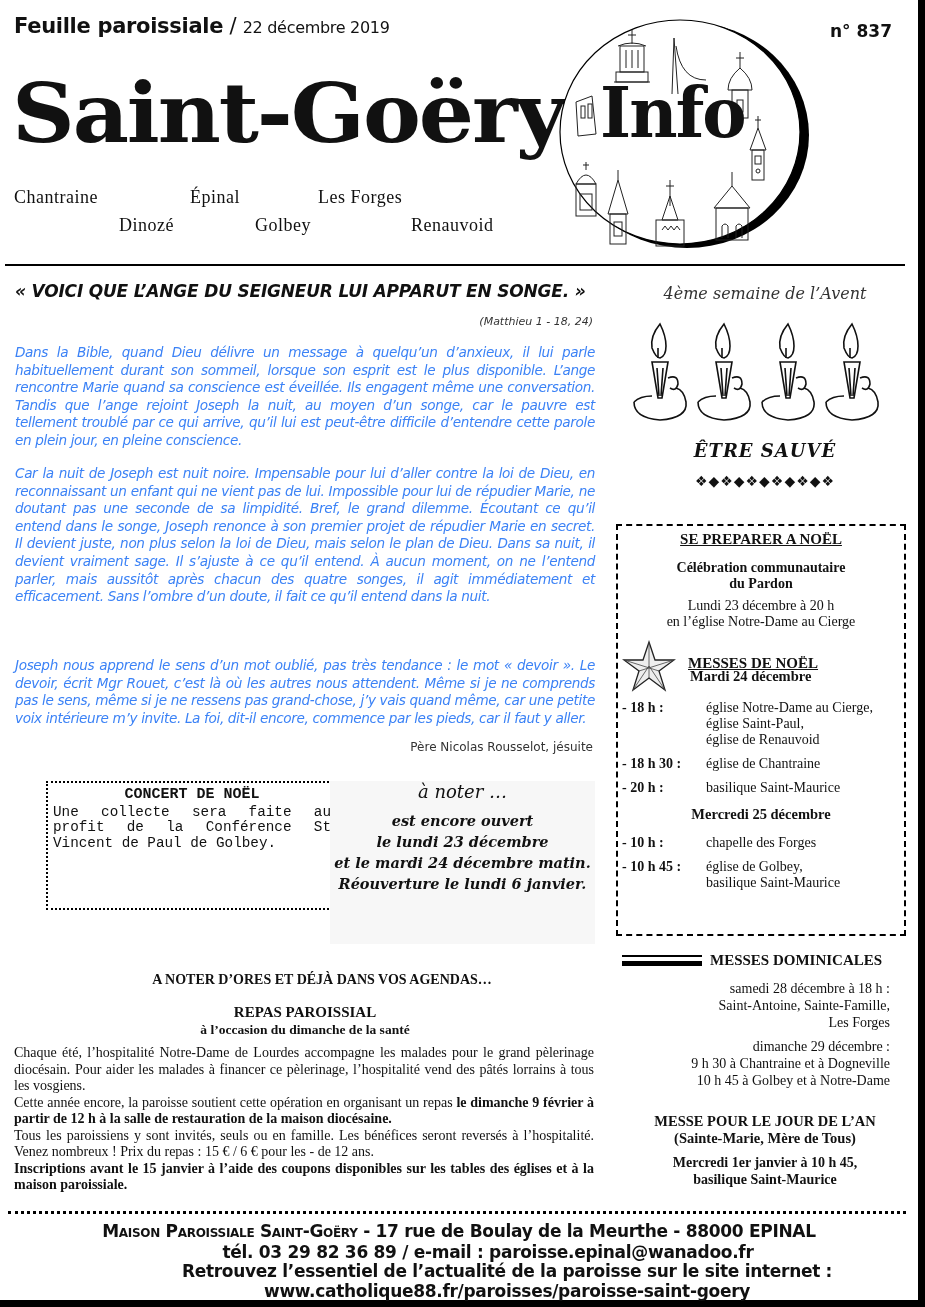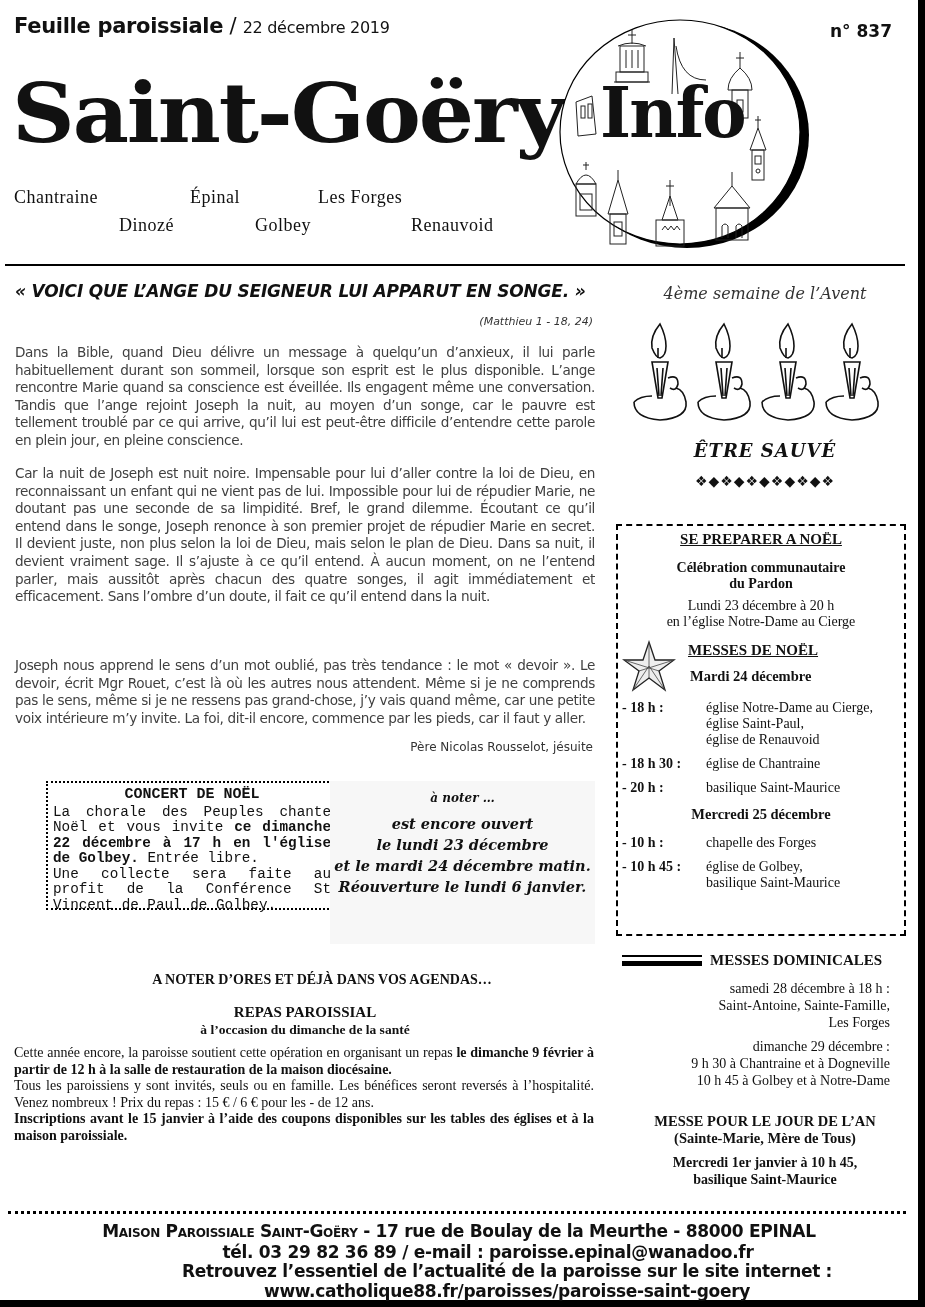--- a/index.html
+++ b/index.html
@@ -20,30 +20,30 @@
 
   
   #logo { left: 556px; top: 16px; width: 262px; height: 234px; }
   #logo-word { left: 600px; top: 78px; font-size: 70px; font-weight: bold; font-family: "DejaVu Serif", serif; letter-spacing: -2px; line-height: 1; transform: scaleX(0.95); transform-origin: left; }
 
   #hr-top { left: 5px; top: 264px; width: 900px; height: 2px; background: #000; }
 
   
   #quote-title { left: 15px; top: 281px; font-size: 17px; font-weight: bold; font-style: italic; font-family: "DejaVu Sans", sans-serif; letter-spacing: -0.2px; }
   #quote-ref { left: 400px; top: 315px; width: 193px; text-align: right; font-size: 11px; font-style: italic; font-family: "DejaVu Sans", sans-serif; color: #333; }
-  .article { left: 15px; width: 580px; font-size: 13.6px; line-height: 17.6px; text-align: justify; font-family: "DejaVu Sans", sans-serif; letter-spacing: -0.35px; color: #404040; }
+  .article { left: 15px; width: 580px; font-size: 13.6px; line-height: 17.6px; text-align: justify; font-family: "DejaVu Sans", sans-serif; letter-spacing: -0.35px; color: #3b82f6; font-style: italic; }
   #signature { left: 360px; top: 740px; width: 233px; text-align: right; font-size: 12px; font-family: "DejaVu Sans", sans-serif; color: #333; }
 
   
   #concert { left: 10px; top: 781px; width: 291px; height: 129px; border: 2px dotted #000; box-sizing: border-box; padding: 4px 4px 0 5px; font-family: Liberation Mono, monospace; font-size: 14.3px; line-height: 15.5px; text-align: justify; margin-left: 36px; }
   #concert .ttl { text-align: center; font-weight: bold; font-size: 15px; margin-bottom: 2px; }
 
   
   #anoter { left: 330px; top: 781px; width: 265px; height: 163px; background: #f7f7f7; font-family: "DejaVu Serif", serif; font-style: italic; text-align: center; color: #111; }
-  #anoter .h { font-size: 12px; font-weight: bold; margin-top: 10px; }
+  #anoter .h { font-size: 18px; font-weight: normal; }
   #anoter .l { font-size: 14.5px; font-weight: bold; line-height: 21px; }
 
   
   #agenda-h { left: 17px; top: 972px; width: 610px; text-align: center; font-family: "Liberation Serif", serif; font-weight: bold; font-size: 14px; }
   #repas-h { left: 0; top: 1004px; width: 610px; text-align: center; font-family: "Liberation Serif", serif; font-weight: bold; font-size: 15px; line-height: 17px; }
   #repas-h .sub { font-size: 13.5px; }
   #repas-body { left: 14px; top: 1045px; width: 580px; font-family: "Liberation Serif", serif; font-size: 14px; line-height: 16.5px; text-align: justify; }
 
   
   #hr-foot { left: 8px; top: 1211px; width: 898px; height: 0; border-top: 3px dotted #000; }
@@ -51,21 +51,21 @@
   .smallcaps { font-variant: small-caps; }
 
   
   #avent-title { left: 620px; top: 284px; width: 290px; text-align: center; font-family: "DejaVu Serif", serif; font-style: italic; font-size: 16px; color: #333; }
   #candles { left: 630px; top: 318px; width: 270px; height: 110px; }
   #etre { left: 620px; top: 440px; width: 290px; text-align: center; font-family: "DejaVu Serif", serif; font-style: italic; font-weight: bold; font-size: 18px; letter-spacing: 1px; }
   #ornament { left: 620px; top: 473px; width: 290px; text-align: center; font-size: 14px; letter-spacing: 1px; font-family: "DejaVu Sans", sans-serif; }
 
   #noel-box { left: 616px; top: 524px; width: 290px; height: 412px; border: 2.5px dashed #000; box-sizing: border-box; font-family: "Liberation Serif", serif; }
   .rc { text-align: center; }
-  .ul { text-decoration: underline; }
+  .ul { text-decoration: underline; margin-top: 13px; }
   .mass-row { display: flex; font-size: 14px; line-height: 16px; margin-bottom: 8px; }
   .mass-time { width: 84px; font-weight: bold; padding-left: 4px; flex-shrink: 0; }
   .mass-place { flex: 1; }
 
   #dom-lines { left: 622px; top: 954px; width: 80px; }
   #dom-h { left: 710px; top: 952px; font-family: "Liberation Serif", serif; font-weight: bold; font-size: 15px; }
   .dom-txt { left: 620px; width: 270px; text-align: right; font-family: "Liberation Serif", serif; font-size: 14px; line-height: 17px; }
   .an { left: 620px; width: 290px; text-align: center; font-family: "Liberation Serif", serif; font-weight: bold; }
 </style>
 </head>
@@ -152,39 +152,39 @@
 
 <div id="quote-title" class="abs">« VOICI QUE L’ANGE DU SEIGNEUR LUI APPARUT EN SONGE. »</div>
 <div id="quote-ref" class="abs">(Matthieu 1 - 18, 24)</div>
 <div class="abs article" style="top:344px;">Dans la Bible, quand Dieu délivre un message à quelqu’un d’anxieux, il lui parle habituellement durant son sommeil, lorsque son esprit est le plus disponible. L’ange rencontre Marie quand sa conscience est éveillée. Ils engagent même une conversation. Tandis que l’ange rejoint Joseph la nuit, au moyen d’un songe, car le pauvre est tellement troublé par ce qui arrive, qu’il lui est peut-être difficile d’entendre cette parole en plein jour, en pleine conscience.</div>
 <div class="abs article" style="top:465px;">Car la nuit de Joseph est nuit noire. Impensable pour lui d’aller contre la loi de Dieu, en reconnaissant un enfant qui ne vient pas de lui. Impossible pour lui de répudier Marie, ne doutant pas une seconde de sa limpidité. Bref, le grand dilemme. Écoutant ce qu’il entend dans le songe, Joseph renonce à son premier projet de répudier Marie en secret. Il devient juste, non plus selon la loi de Dieu, mais selon le plan de Dieu. Dans sa nuit, il devient vraiment sage. Il s’ajuste à ce qu’il entend. À aucun moment, on ne l’entend parler, mais aussitôt après chacun des quatre songes, il agit immédiatement et efficacement. Sans l’ombre d’un doute, il fait ce qu’il entend dans la nuit.</div>
 <div class="abs article" style="top:657px;">Joseph nous apprend le sens d’un mot oublié, pas très tendance : le mot « devoir ». Le devoir, écrit Mgr Rouet, c’est là où les autres nous attendent. Même si je ne comprends pas le sens, même si je ne ressens pas grand-chose, j’y vais quand même, car une petite voix intérieure m’y invite. La foi, dit-il encore, commence par les pieds, car il faut y aller.</div>
 <div id="signature" class="abs">Père Nicolas Rousselot, jésuite</div>
 
 <div id="concert" class="abs">
   <div class="ttl">CONCERT DE NOËL</div>
-  <div><span>La chorale des Peuples chante Noël et vous invite </span><b>ce dimanche 22  décembre à 17 h en l'église de Golbey.</b><span> Entrée libre.</span></div>
   <div>Une collecte sera faite au profit de la Conférence St Vincent de Paul de Golbey.</div>
 </div>
 
 <div id="anoter" class="abs">
   <div class="h">à noter …</div>
   <div style="height:8px;"></div>
   <div class="l">est encore ouvert</div>
   <div class="l">le lundi 23 décembre</div>
   <div class="l">et le mardi 24 décembre matin.</div>
   <div class="l">Réouverture le lundi 6 janvier.</div>
 </div>
 
 <div id="agenda-h" class="abs">A NOTER D’ORES ET DÉJÀ DANS VOS AGENDAS…</div>
 <div id="repas-h" class="abs">
   <div>REPAS PAROISSIAL</div>
   <div class="sub">à l’occasion du dimanche de la santé</div>
 </div>
 <div id="repas-body" class="abs">
+  <div>Chaque été, l’hospitalité Notre-Dame de Lourdes accompagne les malades pour le grand pèlerinage diocésain. Pour aider les malades à financer ce pèlerinage, l’hospitalité vend des pâtés lorrains à tous les vosgiens.</div>
   <div><span>Cette année encore, la paroisse soutient cette opération en organisant un repas </span><b>le dimanche 9 février à partir de 12 h à la salle de restauration de la maison diocésaine.</b></div>
   <div>Tous les paroissiens y sont invités, seuls ou en famille. Les bénéfices seront reversés à l’hospitalité. Venez nombreux ! Prix du repas : 15 € / 6 € pour les - de 12 ans.</div>
   <div style="font-weight:bold;">Inscriptions avant le 15 janvier à l’aide des coupons disponibles sur les tables des églises et à la maison paroissiale.</div>
 </div>
 
 <div id="avent-title" class="abs">4ème semaine de l’Avent</div>
 <svg id="candles" class="abs" viewBox="0 0 270 110">
   <g fill="none" stroke="#111" stroke-width="1.6">
     <g id="c1">
       <path d="M30 6 Q20 18 22 30 Q26 40 30 40 Q36 38 36 28 Q36 18 30 6 Z"></path>

